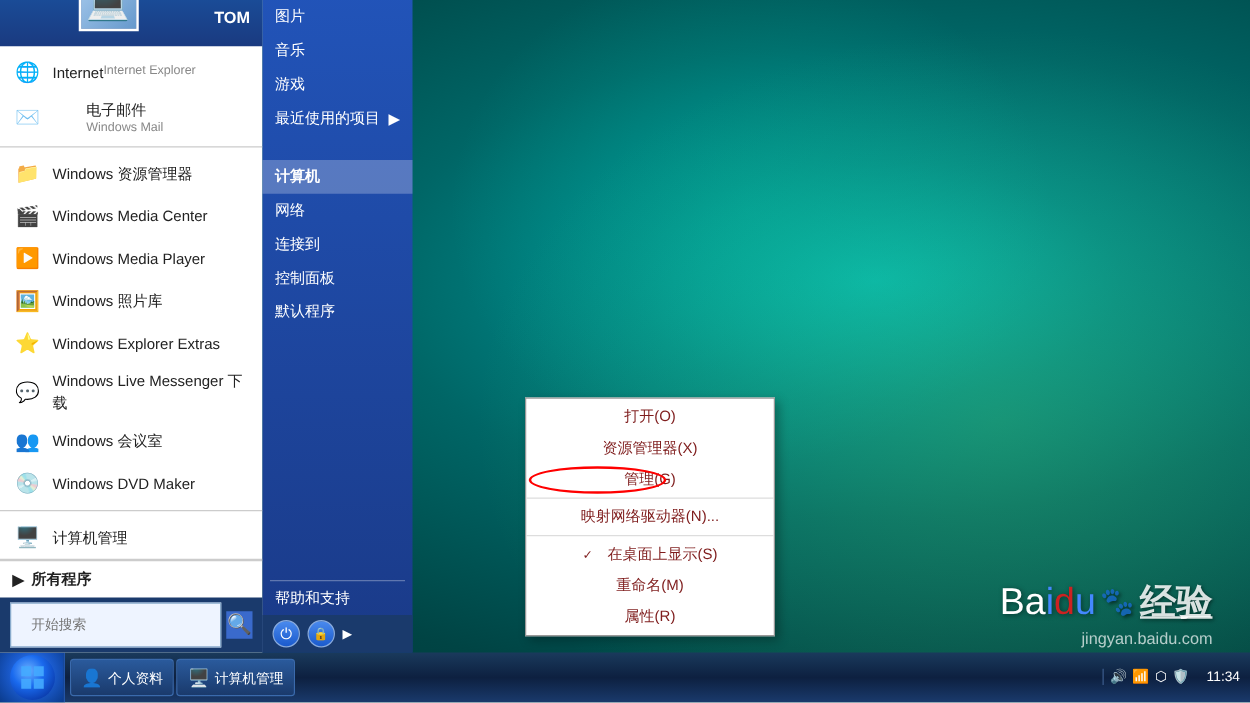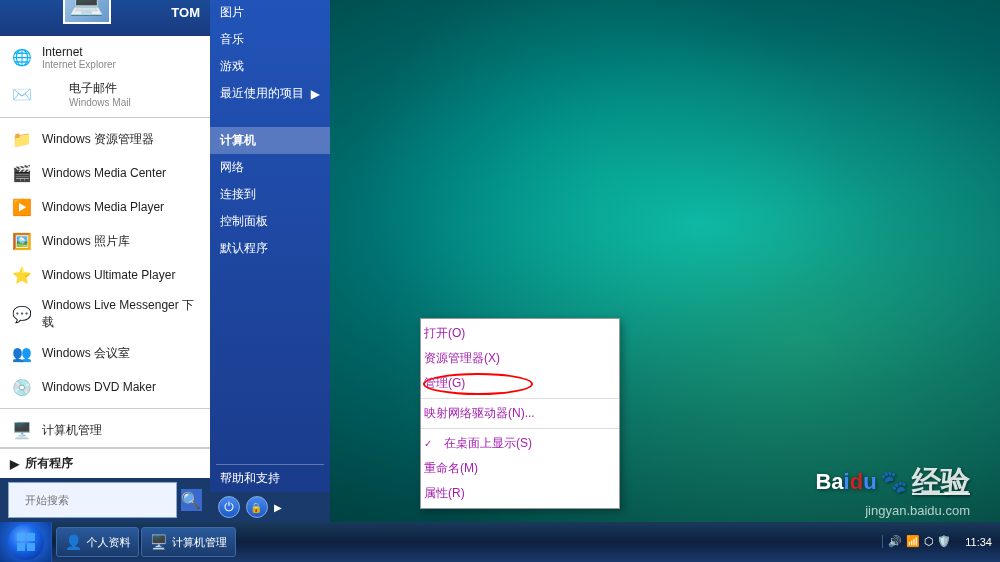--- a/index.html
+++ b/index.html
@@ -244,24 +244,25 @@
       border: 1px solid #999;
       box-shadow: 3px 3px 8px rgba(0,0,0,0.3);
       z-index: 300;
       padding: 2px 0;
       font-size: 12px;
     }
 
     .ctx-item {
       padding: 4px 3px;
       cursor: pointer;
-      color: #a21caf;
+      color: #7f1d1d;
       display: flex;
       align-items: center;
       gap: 8px;
+      justify-content: center;
     }
     .ctx-item.has-circle {
       position: relative;
     }
     .ctx-circle {
       position: absolute;
       left: 2px;
       top: 50%;
       transform: translateY(-50%);
       width: 110px;
@@ -408,21 +409,21 @@
     <div class="icon-img">🗑️</div>
     <div class="icon-label">回收站</div>
   </div>
 
   <div class="desktop-icon" style="top:90px;left:15px;">
     <div class="icon-img">📁</div>
     <div class="icon-label"></div>
   </div>
 
   <div class="baidu-watermark">
-    <span style="font-family:Arial;font-size:22px;font-weight:bold;color:white;text-shadow:1px 1px 4px rgba(0,0,0,0.5);">Ba<span style="color:#4488ff;">i</span><span style="color:#cc2222;">d</span><span style="color:#4488ff;">u</span></span>
+    <span style="font-family:Arial;font-size:30px;font-weight:normal;color:white;text-shadow:1px 1px 4px rgba(0,0,0,0.5);">Ba<span style="color:#4488ff;">i</span><span style="color:#cc2222;">d</span><span style="color:#4488ff;">u</span></span>
     <span style="font-size:22px;">🐾</span>
     <span style="font-size:29px;text-decoration:underline;">经验</span>
   </div>
   <div class="baidu-sub">jingyan.baidu.com</div>
 
   <div class="start-menu-container">
     <div class="start-menu-main">
 
       <div class="start-menu-left-panel">
 
@@ -430,21 +431,21 @@
           <div class="right-avatar">
             <span>💻</span>
           </div>
           <div class="user-name">TOM</div>
         </div>
 
         <div class="sml-top">
 
           <div class="menu-item">
             <div class="m-icon">🌐</div>
-            <div style="display:flex;flex-direction:column;">
+            <div style="display:flex;flex-direction:row;">
               <div class="m-label">Internet</div>
               <div class="m-sublabel">Internet Explorer</div>
             </div>
           </div>
 
           <div class="menu-item">
             <div class="m-icon">✉️</div>
             <div style="display:flex;flex-direction:column;margin-left:27px;">
               <div class="m-label">电子邮件</div>
               <div class="m-sublabel">Windows Mail</div>
@@ -468,21 +469,21 @@
             <div class="m-label">Windows Media Player</div>
           </div>
 
           <div class="menu-item">
             <div class="m-icon">🖼️</div>
             <div class="m-label">Windows 照片库</div>
           </div>
 
           <div class="menu-item">
             <div class="m-icon">⭐</div>
-            <div class="m-label">Windows Ultimate Player</div>
+            <div class="m-label">Windows Explorer Extras</div>
           </div>
 
           <div class="menu-item">
             <div class="m-icon">💬</div>
             <div class="m-label">Windows Live Messenger 下载</div>
           </div>
 
           <div class="menu-item">
             <div class="m-icon">👥</div>
             <div class="m-label">Windows 会议室</div>

